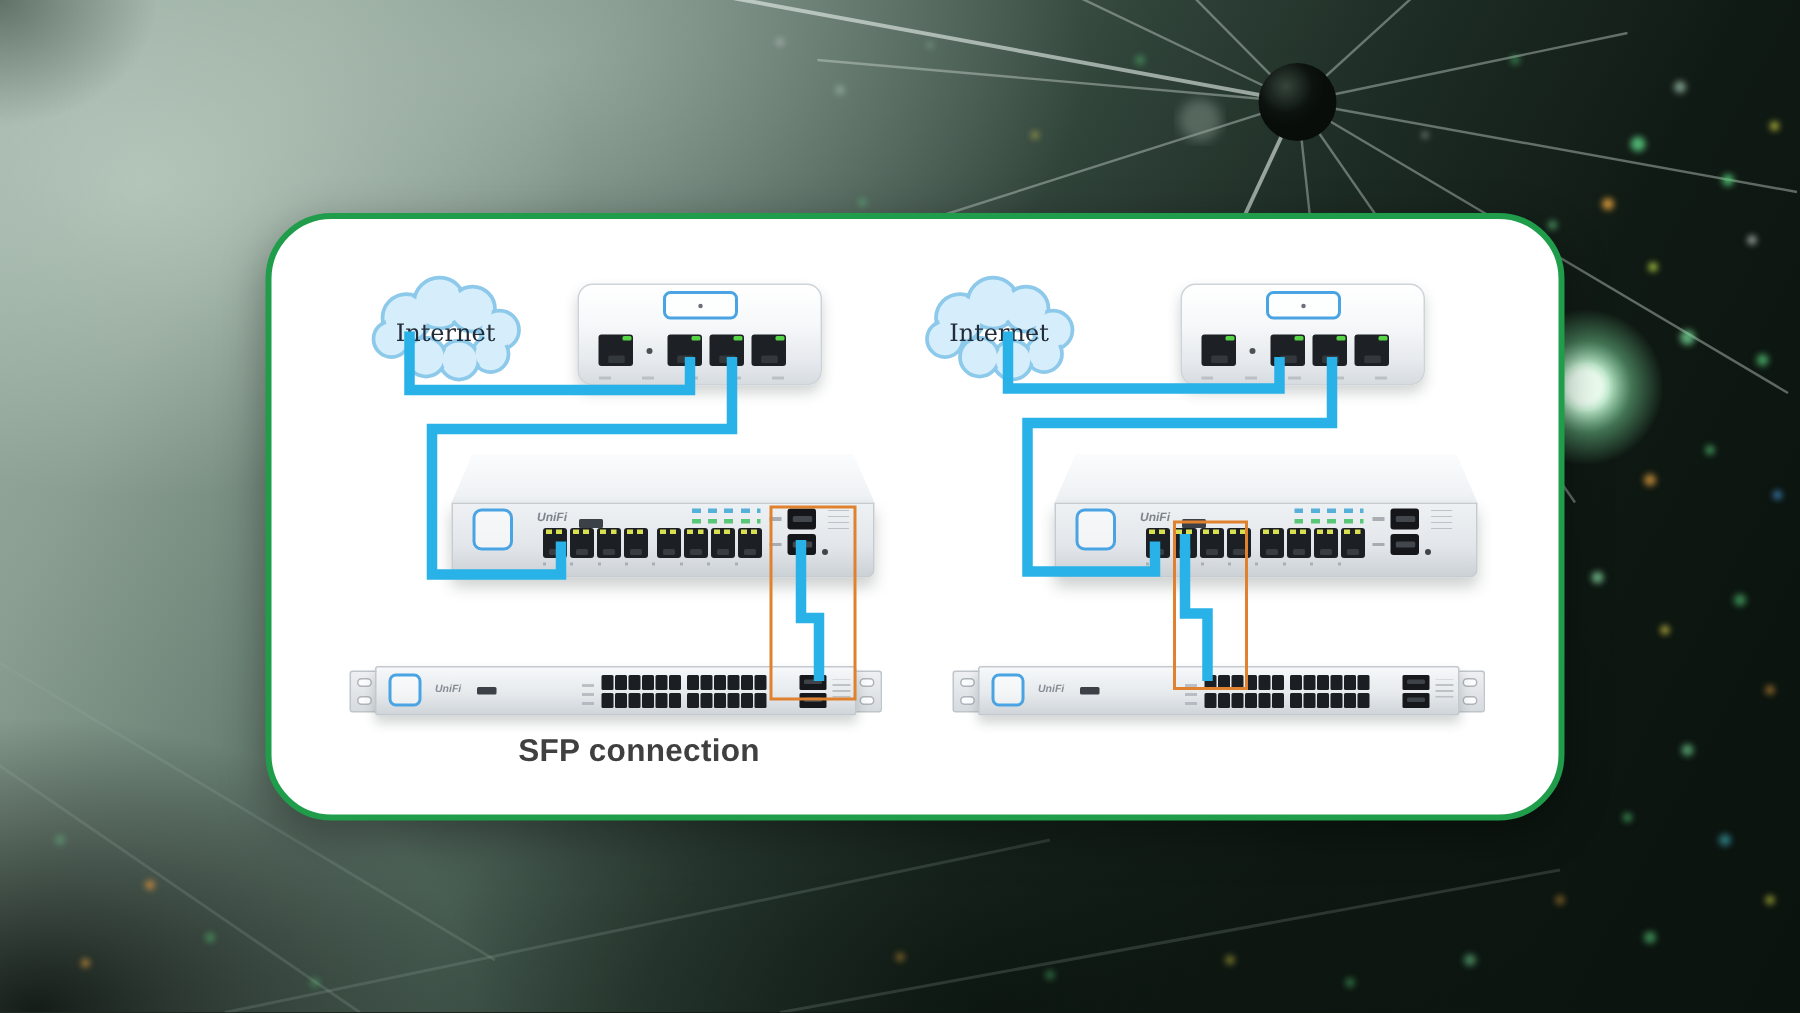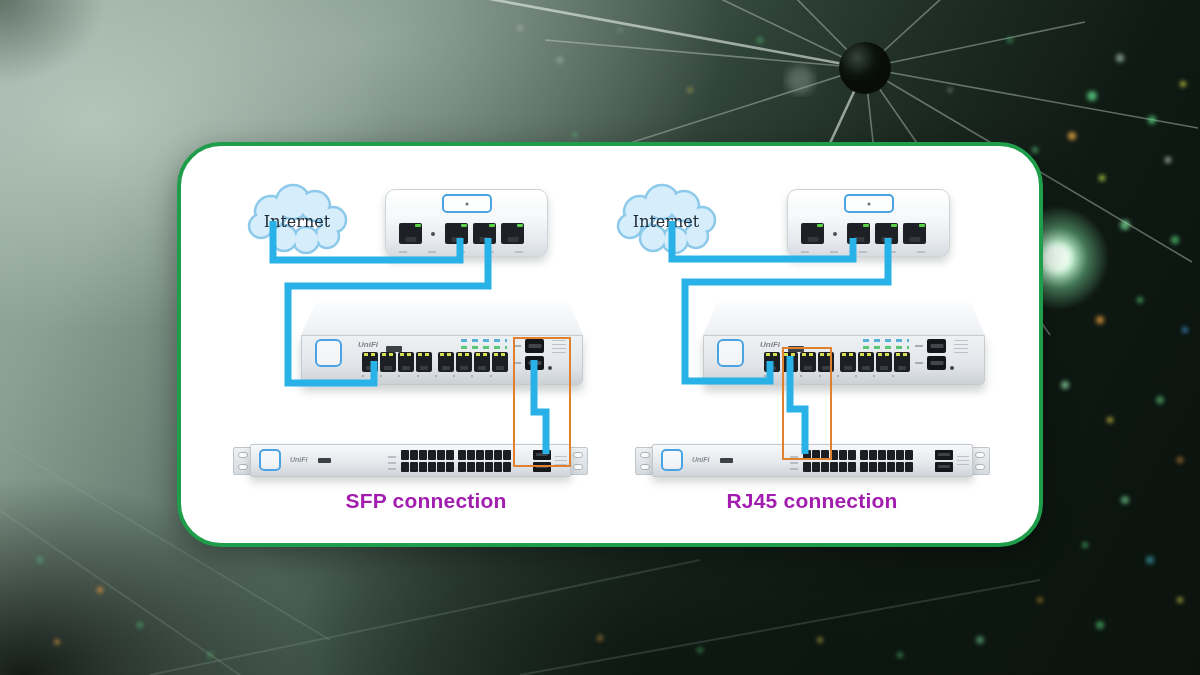--- a/index.html
+++ b/index.html
@@ -128,21 +128,21 @@
 
   
   .hl-box{position:absolute;border:2px solid var(--highlight,#e0812f);z-index:2;box-sizing:border-box;}
   #diagram-sfp .hl-box{left:332px;top:191px;width:58px;height:130px;}
   #diagram-rj45 .hl-box{left:199px;top:201px;width:50px;height:113px;}
   .cables{position:absolute;inset:0;z-index:4;pointer-events:none;}
   .cables polyline{fill:none;stroke:var(--cable,#29b2e8);stroke-width:7;stroke-linejoin:miter;}
 
   
   .caption{position:absolute;top:343px;left:30px;right:-30px;text-align:center;
-    font-weight:bold;font-size:21px;color:#a21caf;letter-spacing:.2px;}
+    font-weight:bold;font-size:21px;color:#404040;letter-spacing:.2px;}
   #diagram-rj45 .caption{left:14px;right:-14px;}
 </style>
 </head>
 <body>
 
 <div class="bg">
   <svg width="1200" height="675" viewBox="0 0 1200 675">
     <defs>
       <radialGradient id="glowGrad">
         <stop offset="0%" stop-color="#ffffff"></stop>
@@ -501,16 +501,15 @@
     </div>
 
     <div class="hl-box"></div>
 
     <svg class="cables" viewBox="0 0 430 405">
       <polyline points="89,75 89,113 270,113 270,92"></polyline>
       <polyline points="305,92 305,136 102,136 102,235 187,235 187,215"></polyline>
       <polyline points="207,210 207,263 222,263 222,308"></polyline>
     </svg>
 
-    <div class="caption">RJ45 connection</div>
   </div>
 
 </div>
 
 </body></html>

